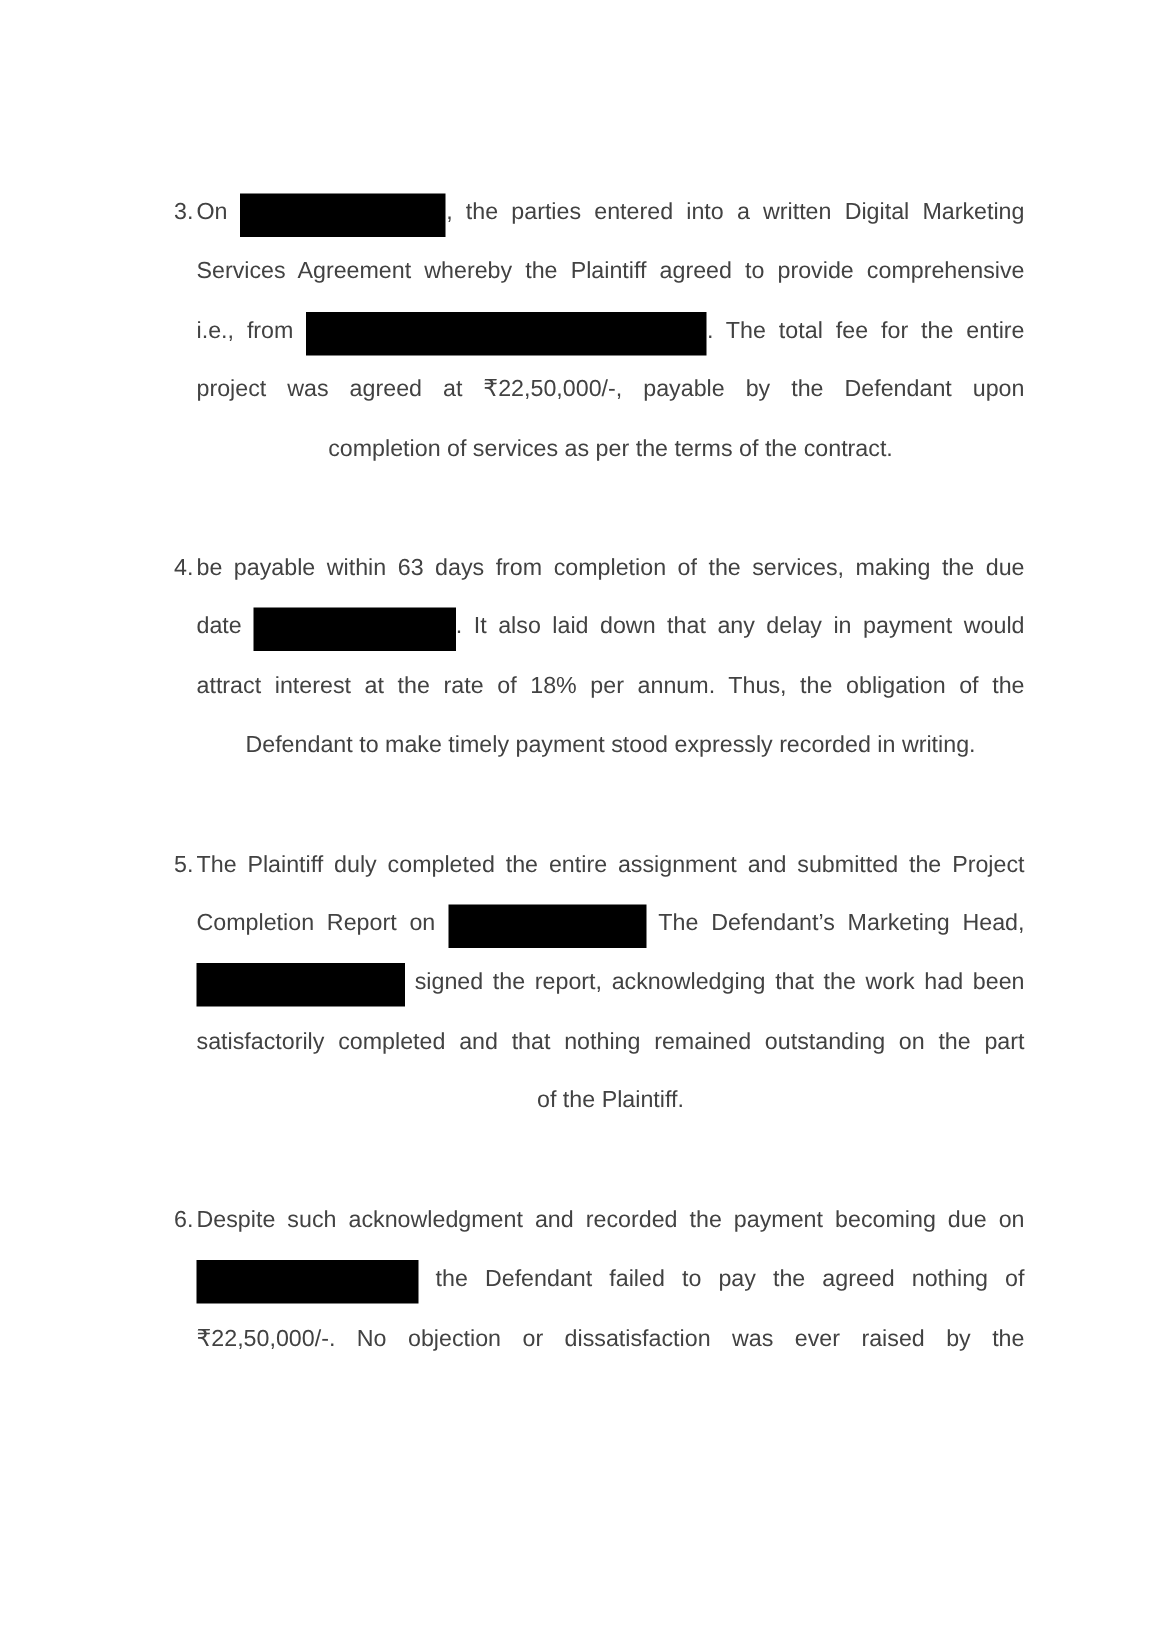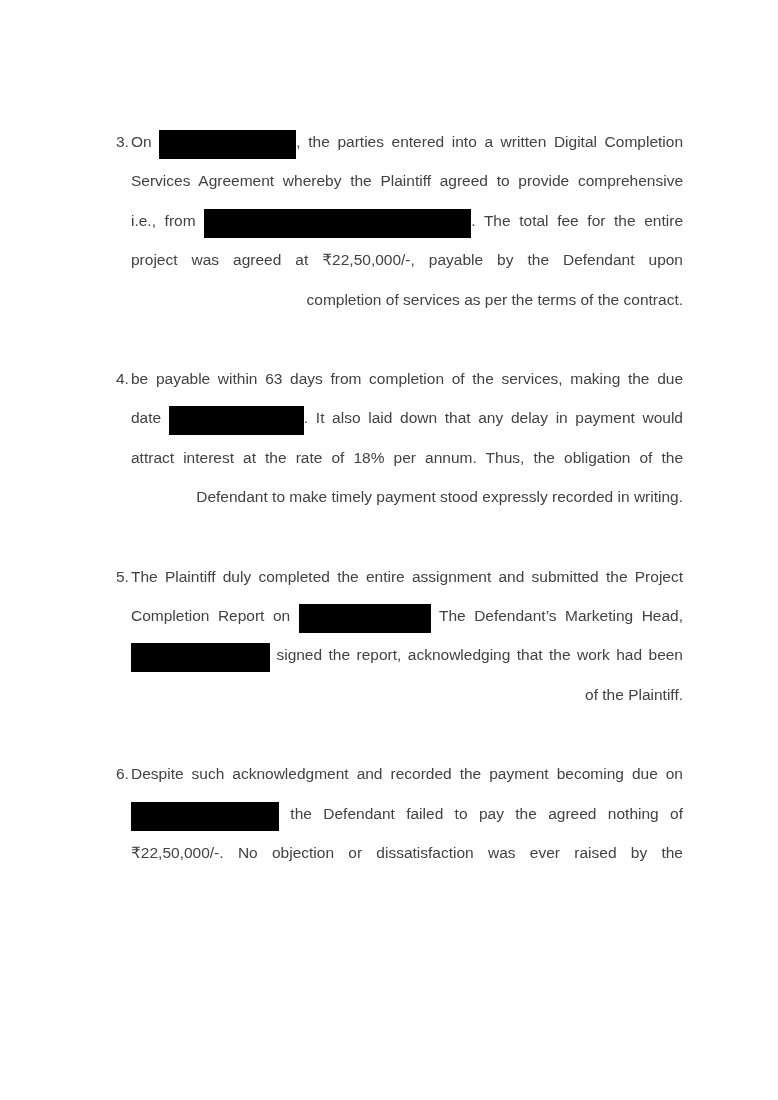--- a/index.html
+++ b/index.html
@@ -30,21 +30,21 @@
     line-height: 39.4px;
   }
   .para:last-child { margin-bottom: 0; }
   .num {
     position: absolute;
     left: 0;
     top: 0;
     line-height: 39.4px;
   }
   .line {
-    text-align: right;
+    text-align: center;
     white-space: normal;
   }
   .line.j {
     text-align: justify;
     text-align-last: justify;
   }
   .redact {
     display: inline-block;
     height: 29px;
     vertical-align: -12px;
@@ -52,38 +52,39 @@
   }
 </style>
 </head>
 <body>
 
 <div class="page" style="background: rgb(255, 255, 255); color: rgb(66, 66, 66);">
   <main class="content">
     <section>
         <div class="para">
           <span class="num">3.</span>
-          <div class="line j"><span>On </span><span class="redact" style="width: 137px; background: rgb(0, 0, 0);"></span><span>, the parties entered into a written Digital Completion</span></div>
+          <div class="line j"><span>On </span><span class="redact" style="width: 137px; background: rgb(0, 0, 0);"></span><span>, the parties entered into a written Digital Marketing</span></div>
           <div class="line j"><span>Services Agreement whereby the Plaintiff agreed to provide comprehensive</span></div>
           <div class="line j"><span>i.e., from </span><span class="redact" style="width: 267px; background: rgb(0, 0, 0);"></span><span>. The total fee for the entire</span></div>
           <div class="line j"><span>project was agreed at ₹22,50,000/-, payable by the Defendant upon</span></div>
           <div class="line"><span>completion of services as per the terms of the contract.</span></div>
         </div>
         <div class="para">
           <span class="num">4.</span>
           <div class="line j"><span>be payable within 63 days from completion of the services, making the due</span></div>
           <div class="line j"><span>date </span><span class="redact" style="width: 135px; background: rgb(0, 0, 0);"></span><span>. It also laid down that any delay in payment would</span></div>
           <div class="line j"><span>attract interest at the rate of 18% per annum. Thus, the obligation of the</span></div>
           <div class="line"><span>Defendant to make timely payment stood expressly recorded in writing.</span></div>
         </div>
         <div class="para">
           <span class="num">5.</span>
           <div class="line j"><span>The Plaintiff duly completed the entire assignment and submitted the Project</span></div>
           <div class="line j"><span>Completion Report on </span><span class="redact" style="width: 132px; background: rgb(0, 0, 0);"></span><span> The Defendant’s Marketing Head,</span></div>
           <div class="line j"><span class="redact" style="width: 139px; background: rgb(0, 0, 0);"></span><span> signed the report, acknowledging that the work had been</span></div>
+          <div class="line j"><span>satisfactorily completed and that nothing remained outstanding on the part</span></div>
           <div class="line"><span>of the Plaintiff.</span></div>
         </div>
         <div class="para">
           <span class="num">6.</span>
           <div class="line j"><span>Despite such acknowledgment and recorded the payment becoming due on</span></div>
           <div class="line j"><span class="redact" style="width: 148px; background: rgb(0, 0, 0);"></span><span> the Defendant failed to pay the agreed nothing of</span></div>
           <div class="line j"><span>₹22,50,000/-. No objection or dissatisfaction was ever raised by the</span></div>
         </div>
       </section>
   </main>

